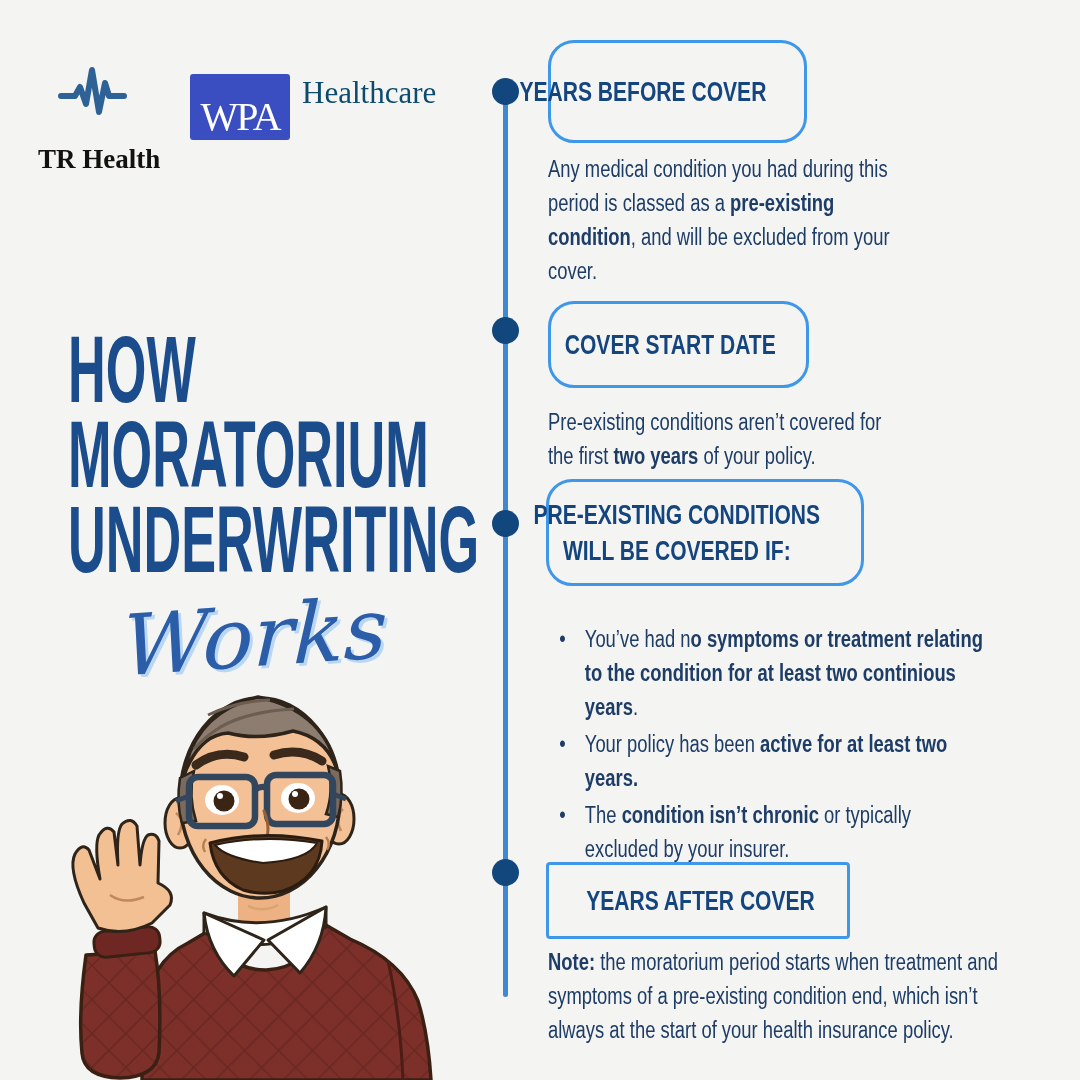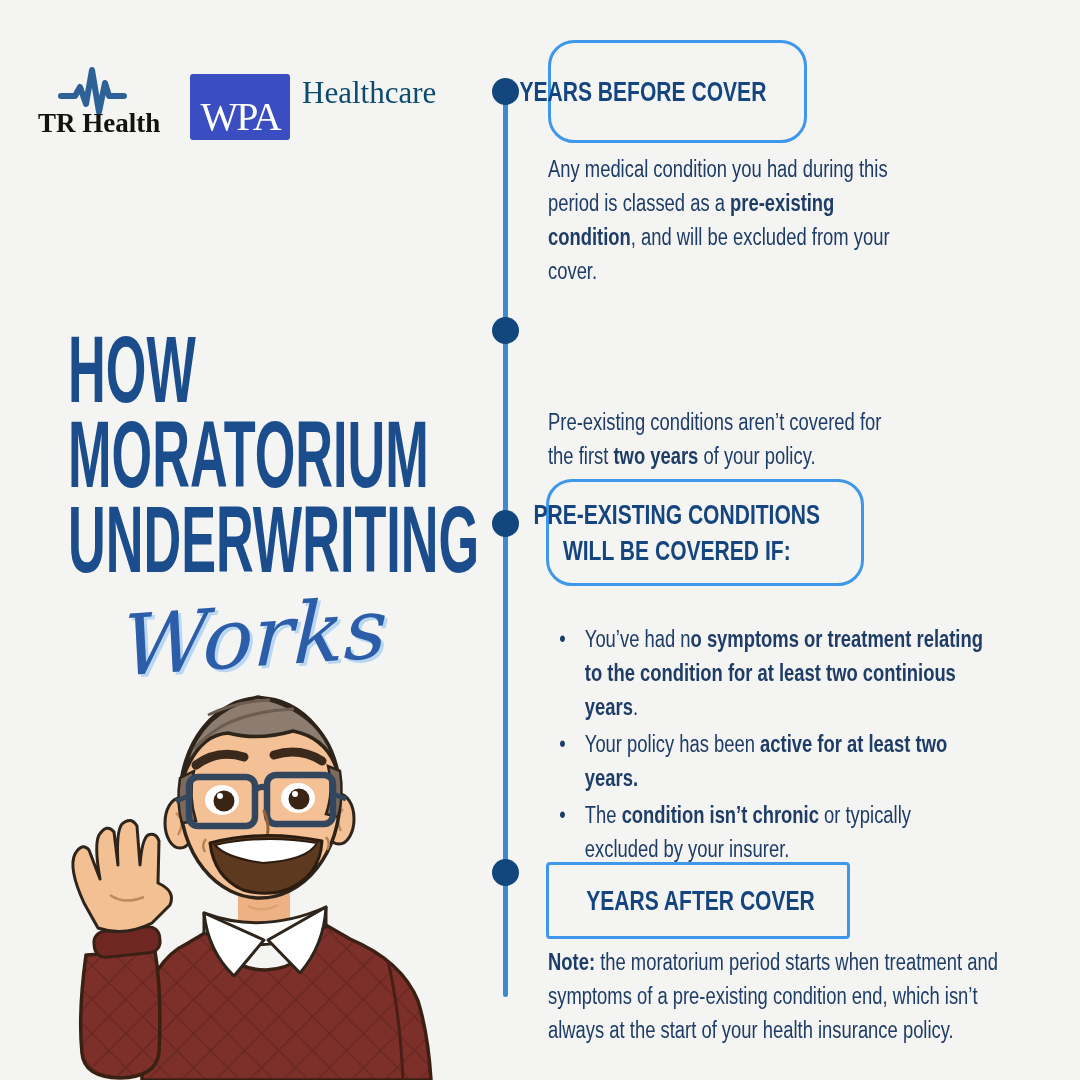--- a/index.html
+++ b/index.html
@@ -1,21 +1,21 @@
 <!DOCTYPE html>
 <html><head>
 <meta charset="utf-8">
 <style>
   html,body{margin:0;padding:0;background:#ddd;}
   #canvas{position:relative;width:1080px;height:1080px;background:#f4f4f2;overflow:hidden;
           font-family:"Liberation Sans",sans-serif;margin:0 auto;}
   .abs{position:absolute;}
 
   
-  .tr-name{font-family:"Liberation Serif",serif;font-weight:700;font-size:27px;color:#13120f;white-space:nowrap;}
+  .tr-name{font-family:"Liberation Serif",serif;font-weight:700;font-size:27px;color:#13120f;white-space:nowrap;margin-top:36px;}
   .wpa-rect{width:100px;height:66px;background:#3b4ec1;border-radius:3px;display:flex;align-items:flex-end;justify-content:center;}
   .wpa-mono{font-family:"Liberation Serif",serif;font-size:40px;color:#ffffff;letter-spacing:-2px;}
   .wpa-label{font-size:31px;line-height:34px;color:#0c4a6e;font-family:Liberation Serif, serif;}
 
   
   .title-line{font-weight:700;font-size:95px;line-height:85px;color:#1b4c8c;white-space:nowrap;
               transform:scaleX(0.55);transform-origin:0 50%;}
   .title-script{font-family:"DejaVu Serif",serif;font-style:italic;font-size:84px;color:#2b5da8;
                 transform:rotate(-4deg) skewX(-6deg);text-shadow:3px 3px 0 #b9d7f2;white-space:nowrap;}
 
@@ -149,20 +149,23 @@
   <div class="abs tl-dot" style="left:492px;top:78px;"></div>
   <div class="abs tl-dot" style="left:492px;top:317px;"></div>
   <div class="abs tl-dot" style="left:492px;top:510px;"></div>
   <div class="abs tl-dot" style="left:492px;top:859px;"></div>
 
   <div class="abs box" style="left:548px;top:40px;width:253px;height:97px;">
     <span class="box-label">5 YEARS BEFORE COVER</span>
   </div>
   <div class="abs rich" style="left:548px;top:152px;width:450px;"><span>Any medical condition you had during this period is classed as a </span><span class="b">pre-existing condition</span><span>, and will be excluded from your cover.</span></div>
 
+  <div class="abs box" style="left:548px;top:301px;width:255px;height:81px;">
+    <span class="box-label">COVER START DATE</span>
+  </div>
   <div class="abs rich" style="left:548px;top:405px;width:420px;"><span>Pre-existing conditions aren’t covered for the first </span><span class="b">two years</span><span> of your policy.</span></div>
 
   <div class="abs box" style="left:546px;top:479px;width:312px;height:101px;">
     <div>
       <div class="box-label">PRE-EXISTING CONDITIONS</div>
       <div class="box-label">WILL BE COVERED IF:</div>
     </div>
   </div>
   <ul class="abs rich bullets" style="left:548px;top:622px;width:545px;">
     <li>

